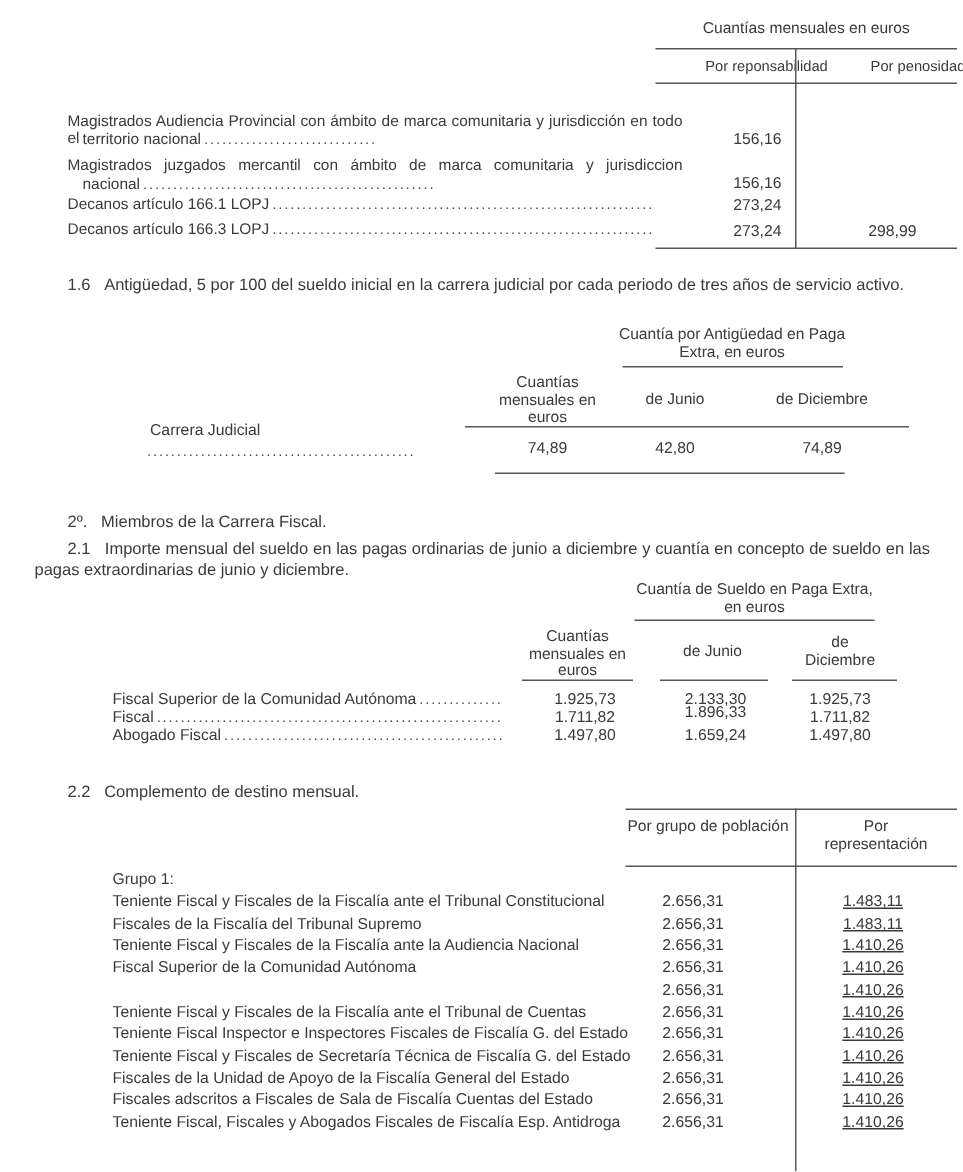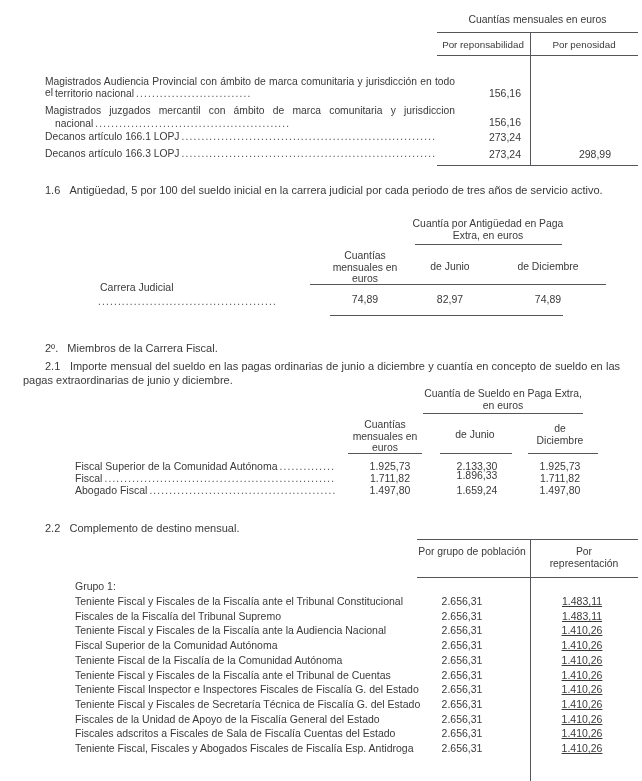--- a/index.html
+++ b/index.html
@@ -9,21 +9,21 @@
   }
   .abs{position:absolute;}
   .hline{position:absolute; height:0; border-top:1px solid #55565a;}
   .vline{position:absolute; width:0; border-left:1px solid #55565a;}
   .c{text-align:center;}
   .r{text-align:right;}
   .just{text-align:justify;}
   .justline{text-align:justify; text-align-last:justify;}
   .body-txt{font-size:11px; line-height:14.2px;}
   .t1-title{font-size:10.4px;}
-  .t-colhdr{font-size:9.8px; line-height:11px;}
+  .t-colhdr{font-size:9.8px; line-height:11px;margin-left:28px;}
   .t-hdr{font-size:10.4px; line-height:11.5px;}
   .lbl{font-size:10.3px;}
   .lbl2{font-size:10.5px;}
   .val{font-size:10.5px;}
   .dotline{display:flex; overflow:hidden; white-space:nowrap;}
   .dotline .txt{flex:0 0 auto;}
   .dots{flex:1 1 auto; overflow:hidden; white-space:nowrap; padding-left:2px; color:#4c4c50;}
   .dots::after{
     content:"..........................................................................................................................................................................................";
     letter-spacing:1.2px; font-size:10px;
@@ -85,21 +85,21 @@
   <div class="hline" style="left:415px; top:244px; width:147px;"></div>
   <div class="abs t-hdr c" style="left:325px; top:250px; width:80px;">Cuantías mensuales en euros</div>
   <div class="abs t-hdr c" style="left:410px; top:261px; width:80px;">de Junio</div>
   <div class="abs t-hdr c" style="left:505px; top:261px; width:86px;">de Diciembre</div>
   <div class="hline" style="left:310px; top:284px; width:296px;"></div>
 
   <div class="abs lbl2" style="left:100px; top:281px;">Carrera Judicial</div>
   <div class="abs dots-solo" style="left:98px; top:291px; width:178px;"></div>
 
   <div class="abs val c" style="left:325px; top:293px; width:80px;">74,89</div>
-  <div class="abs val c" style="left:410px; top:293px; width:80px;">82,97</div>
+  <div class="abs val c" style="left:410px; top:293px; width:80px;">42,80</div>
   <div class="abs val c" style="left:505px; top:293px; width:86px;">74,89</div>
   <div class="hline" style="left:330px; top:315px; width:233px;"></div>
 
   <div class="abs body-txt" style="left:45px; top:341px;">2º.&nbsp;&nbsp;&nbsp;Miembros de la Carrera Fiscal.</div>
   <div class="abs body-txt just" style="left:23px; top:359px; width:597px; text-indent:22px;">2.1&nbsp;&nbsp;&nbsp;Importe mensual del sueldo en las pagas ordinarias de junio a diciembre y cuantía en concepto de sueldo en las pagas extraordinarias de junio y diciembre.</div>
 
   <div class="abs t-hdr c" style="left:423px; top:388px; width:160px;">Cuantía de Sueldo en Paga Extra, en euros</div>
   <div class="hline" style="left:423px; top:413px; width:160px;"></div>
   <div class="abs t-hdr c" style="left:345px; top:419px; width:80px;">Cuantías mensuales en euros</div>
   <div class="abs t-hdr c" style="left:435px; top:429px; width:80px;">de Junio</div>
@@ -156,21 +156,20 @@
     <span class="t4label">Teniente Fiscal y Fiscales de la Fiscalía ante la Audiencia Nacional</span>
     <span class="t4v1">2.656,31</span>
     <span class="t4v2">1.410,26</span>
   </div>
   <div class="t4row" style="top:639px;">
     <span class="t4label">Fiscal Superior de la Comunidad Autónoma</span>
     <span class="t4v1">2.656,31</span>
     <span class="t4v2">1.410,26</span>
   </div>
   <div class="t4row" style="top:654px;">
-    <span class="t4label">Teniente Fiscal de la Fiscalía de la Comunidad Autónoma</span>
     <span class="t4v1">2.656,31</span>
     <span class="t4v2">1.410,26</span>
   </div>
   <div class="t4row" style="top:669px;">
     <span class="t4label">Teniente Fiscal y Fiscales de la Fiscalía ante el Tribunal de Cuentas</span>
     <span class="t4v1">2.656,31</span>
     <span class="t4v2">1.410,26</span>
   </div>
   <div class="t4row" style="top:683px;">
     <span class="t4label">Teniente Fiscal Inspector e Inspectores Fiscales de Fiscalía G. del Estado</span>

